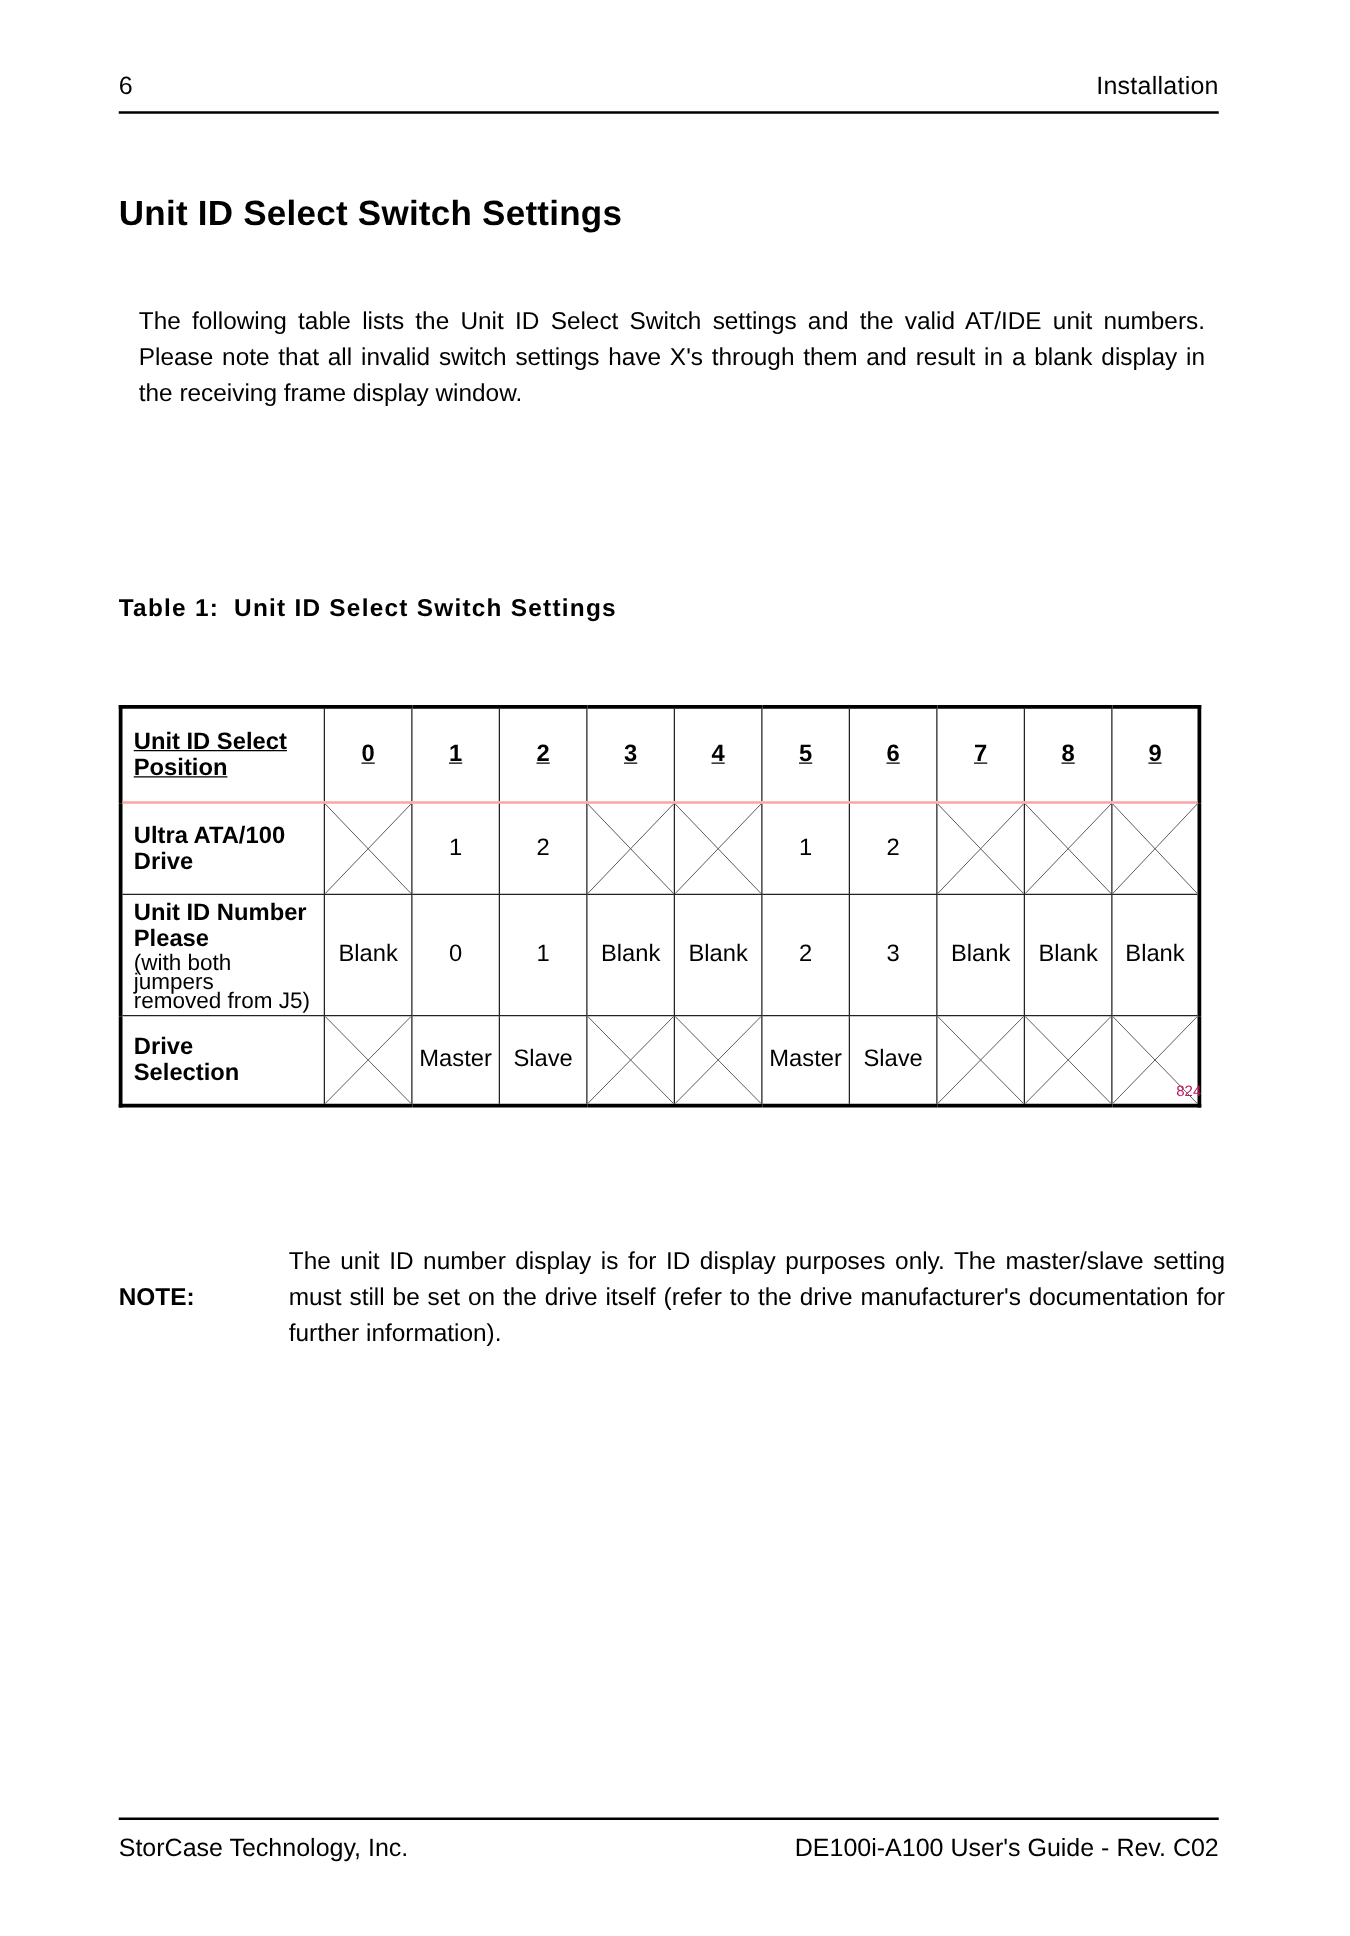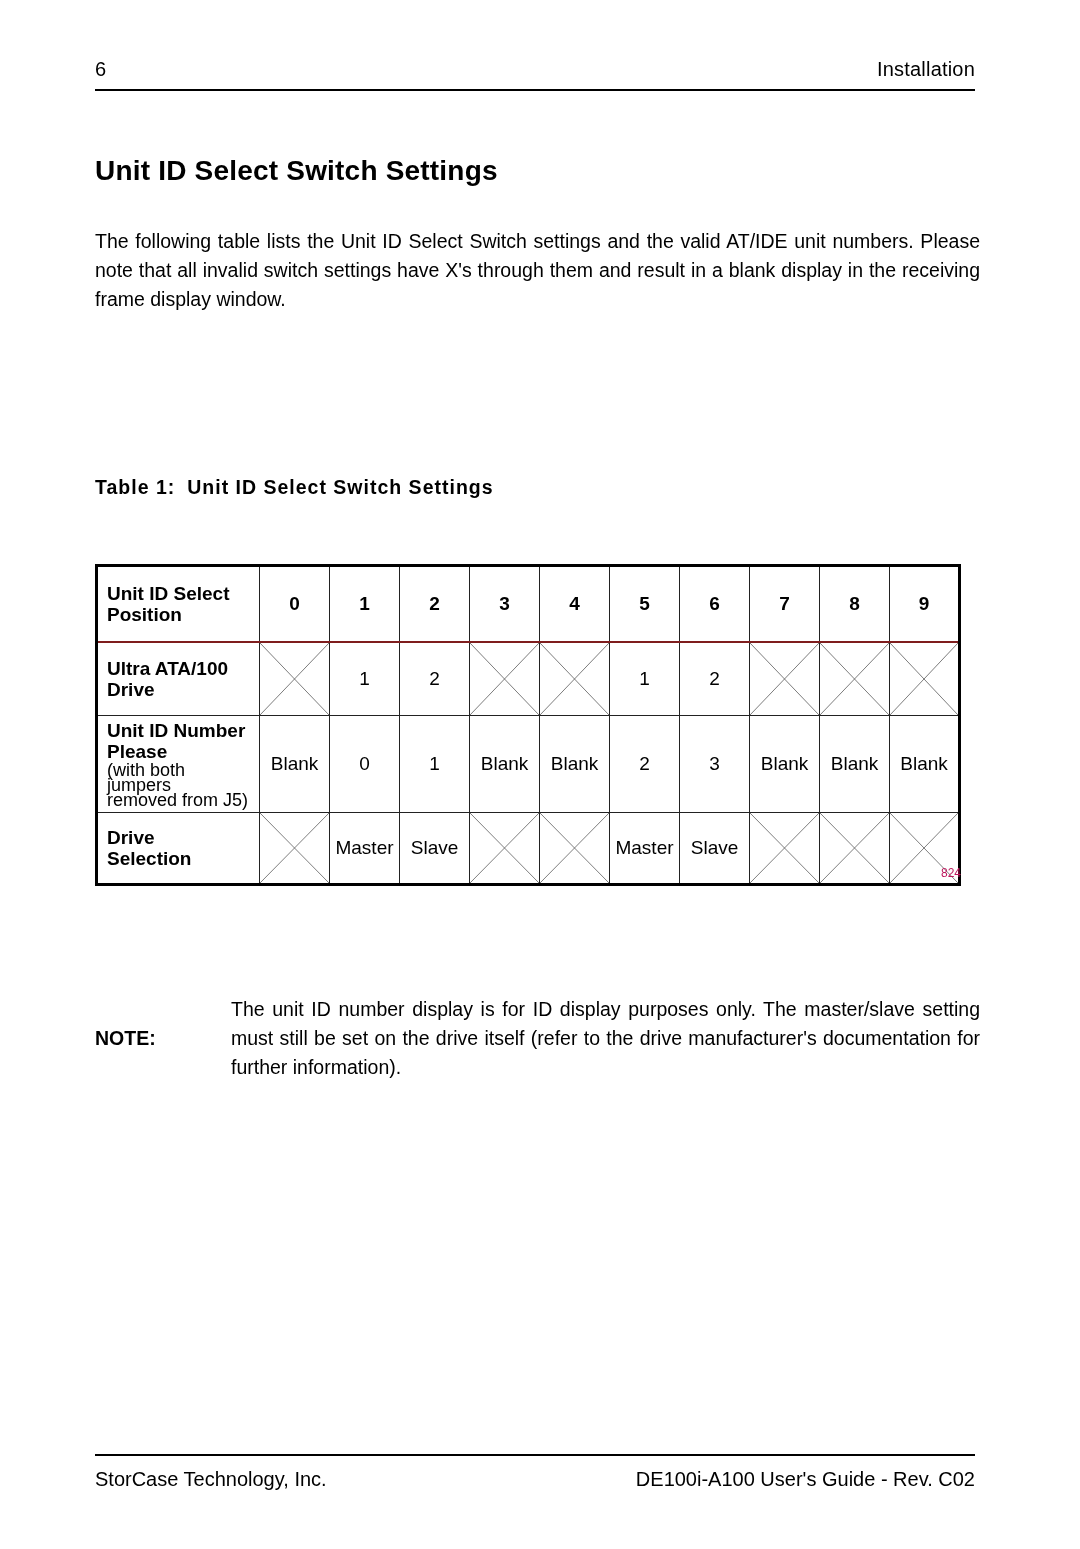--- a/index.html
+++ b/index.html
@@ -57,21 +57,21 @@
   
   .intro {
     position: absolute;
     left: 95px;
     top: 227px;
     width: 885px;
     font-size: 19.5px;
     line-height: 29px;
     text-align: justify;
   }
-  .intro p { margin: 0; }
+  .intro p { margin: 16px; }
 
   
   .table-caption {
     position: absolute;
     left: 95px;
     top: 476px;
     width: 880px;
     text-align: left;
     font-size: 19.5px;
     font-weight: bold;
@@ -93,21 +93,21 @@
     padding: 0;
     vertical-align: middle;
     text-align: center;
     font-size: 19px;
     position: relative;
   }
   .switch-table .outer-l { border-left: 3px solid #000; }
   .switch-table .outer-r { border-right: 3px solid #000; }
   .switch-table tr.row-top td { border-top: 3px solid #000; }
   .switch-table tr.row-bottom td { border-bottom: 3px solid #000; }
-  .switch-table tr.hdr td { border-bottom: 2px solid #7f1d1d; }
+  .switch-table tr.hdr td { border-bottom: 2px solid #fca5a5; text-decoration: underline; }
 
   .lbl-cell {
     width: 146px;
     text-align: left !important;
     padding: 4px 6px 4px 9px !important;
     font-weight: bold;
     font-size: 17.5px;
     line-height: 21px;
   }
   .lbl-sub {

